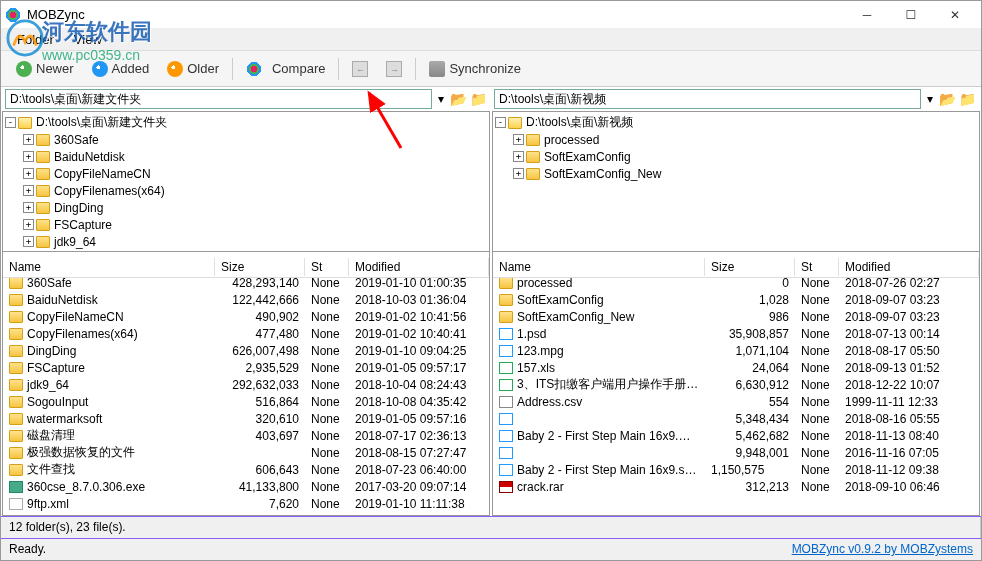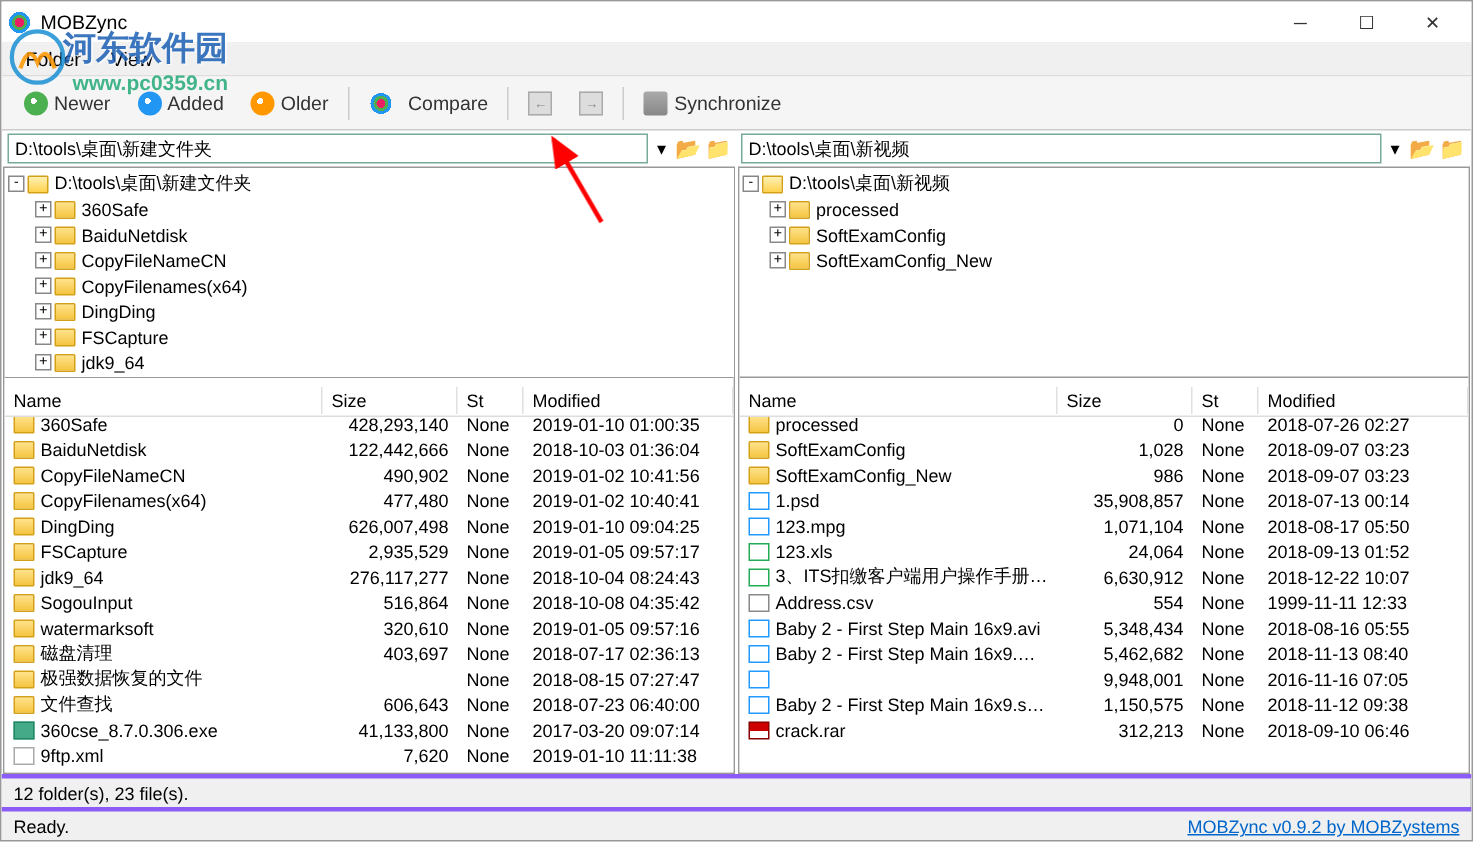--- a/index.html
+++ b/index.html
@@ -69,29 +69,29 @@
     .fi-psd { background: #fff; border: 1px solid #29f; }
     .fi-mpg { background: #fff; border: 1px solid #29f; }
     .fi-xls { background: #fff; border: 1px solid #2a5; }
     .fi-doc { background: #fff; border: 1px solid #2a5; }
     .fi-csv { background: #fff; border: 1px solid #888; }
     .fi-avi { background: #fff; border: 1px solid #29f; }
     .fi-generic { background: #fff; border: 1px solid #aaa; }
     .fi-flag { background: linear-gradient(#c00 50%, #fff 50%); border: 1px solid #800; }
     
     
-    .statusbar { height: 22px; display: flex; border-top: 3px solid #8b5cf6; background: #f0f0f0; font-size: 12px; }
+    .statusbar { height: 22px; display: flex; border-top: 1px solid #8b5cf6; background: #f0f0f0; font-size: 12px; }
     .status-half { flex: 1; padding: 3px 8px; border-right: 1px solid #ccc; }
     .statusbar.bottom { justify-content: space-between; }
     .status-link { color: #0066cc; text-decoration: underline; cursor: pointer; padding: 3px 8px; margin-left: 20px; }
     
     
     .watermark { position: absolute; top: 16px; left: 5px; pointer-events: none; z-index: 50; opacity: 0.85; }
     .wm-main { font-size: 22px; font-weight: bold; color: #1a5fb4; text-shadow: 1px 1px 0 #fff; }
-    .wm-sub { font-size: 14px; color: #2a7; font-weight: bold; text-align: right; }
+    .wm-sub { font-size: 14px; color: #2a7; font-weight: normal; }
     .wm-circ { position: absolute; left: 0; top: 2px; width: 38px; height: 38px; }
     
     
     ::-webkit-scrollbar { width: 16px; height: 16px; }
     ::-webkit-scrollbar-track { background: #f0f0f0; }
     ::-webkit-scrollbar-thumb { background: #c0c0c0; border: 1px solid #aaa; }
     ::-webkit-scrollbar-button { background: #e0e0e0; border: 1px solid #aaa; height: 16px; }
   </style>
 </head>
 <body>
@@ -275,21 +275,21 @@
             <div class="list-cell col-mod">2019-01-10 09:04:25</div>
           </div>
           <div class="list-row">
             <div class="list-cell col-name"><span class="file-icon fi-folder"></span><span>FSCapture</span></div>
             <div class="list-cell col-size" style="text-align:right">2,935,529</div>
             <div class="list-cell col-st">None</div>
             <div class="list-cell col-mod">2019-01-05 09:57:17</div>
           </div>
           <div class="list-row">
             <div class="list-cell col-name"><span class="file-icon fi-folder"></span><span>jdk9_64</span></div>
-            <div class="list-cell col-size" style="text-align:right">276,117,277</div>
+            <div class="list-cell col-size" style="text-align:right">292,632,033</div>
             <div class="list-cell col-st">None</div>
             <div class="list-cell col-mod">2018-10-04 08:24:43</div>
           </div>
           <div class="list-row">
             <div class="list-cell col-name"><span class="file-icon fi-folder"></span><span>SogouInput</span></div>
             <div class="list-cell col-size" style="text-align:right">516,864</div>
             <div class="list-cell col-st">None</div>
             <div class="list-cell col-mod">2018-10-08 04:35:42</div>
           </div>
           <div class="list-row">
@@ -392,58 +392,58 @@
             <div class="list-cell col-st">None</div>
             <div class="list-cell col-mod">2018-07-13 00:14</div>
           </div>
           <div class="list-row">
             <div class="list-cell col-name"><span class="file-icon fi-mpg"></span><span>123.mpg</span></div>
             <div class="list-cell col-size" style="text-align:right">1,071,104</div>
             <div class="list-cell col-st">None</div>
             <div class="list-cell col-mod">2018-08-17 05:50</div>
           </div>
           <div class="list-row">
-            <div class="list-cell col-name"><span class="file-icon fi-xls"></span><span>123.xls</span></div>
+            <div class="list-cell col-name"><span class="file-icon fi-xls"></span><span>157.xls</span></div>
             <div class="list-cell col-size" style="text-align:right">24,064</div>
             <div class="list-cell col-st">None</div>
             <div class="list-cell col-mod">2018-09-13 01:52</div>
           </div>
           <div class="list-row">
             <div class="list-cell col-name"><span class="file-icon fi-doc"></span><span>3、ITS扣缴客户端用户操作手册.doc</span></div>
             <div class="list-cell col-size" style="text-align:right">6,630,912</div>
             <div class="list-cell col-st">None</div>
             <div class="list-cell col-mod">2018-12-22 10:07</div>
           </div>
           <div class="list-row">
             <div class="list-cell col-name"><span class="file-icon fi-csv"></span><span>Address.csv</span></div>
             <div class="list-cell col-size" style="text-align:right">554</div>
             <div class="list-cell col-st">None</div>
             <div class="list-cell col-mod">1999-11-11 12:33</div>
           </div>
           <div class="list-row">
-            <div class="list-cell col-name"><span class="file-icon fi-avi"></span><span>Baby 2 - First Step Main 16x9.avi</span></div>
+            <div class="list-cell col-name"><span class="file-icon fi-avi"></span></div>
             <div class="list-cell col-size" style="text-align:right">5,348,434</div>
             <div class="list-cell col-st">None</div>
             <div class="list-cell col-mod">2018-08-16 05:55</div>
           </div>
           <div class="list-row">
             <div class="list-cell col-name"><span class="file-icon fi-avi"></span><span>Baby 2 - First Step Main 16x9.mov</span></div>
             <div class="list-cell col-size" style="text-align:right">5,462,682</div>
             <div class="list-cell col-st">None</div>
             <div class="list-cell col-mod">2018-11-13 08:40</div>
           </div>
           <div class="list-row">
             <div class="list-cell col-name"><span class="file-icon fi-avi"></span></div>
             <div class="list-cell col-size" style="text-align:right">9,948,001</div>
             <div class="list-cell col-st">None</div>
             <div class="list-cell col-mod">2016-11-16 07:05</div>
           </div>
           <div class="list-row">
             <div class="list-cell col-name"><span class="file-icon fi-avi"></span><span>Baby 2 - First Step Main 16x9.smv</span></div>
-            <div class="list-cell col-size" style="text-align:right">1,150,575</div>
+            <div class="list-cell col-size" style="text-align:left">1,150,575</div>
             <div class="list-cell col-st">None</div>
             <div class="list-cell col-mod">2018-11-12 09:38</div>
           </div>
           <div class="list-row">
             <div class="list-cell col-name"><span class="file-icon fi-flag"></span><span>crack.rar</span></div>
             <div class="list-cell col-size" style="text-align:right">312,213</div>
             <div class="list-cell col-st">None</div>
             <div class="list-cell col-mod">2018-09-10 06:46</div>
           </div>
         </div>

